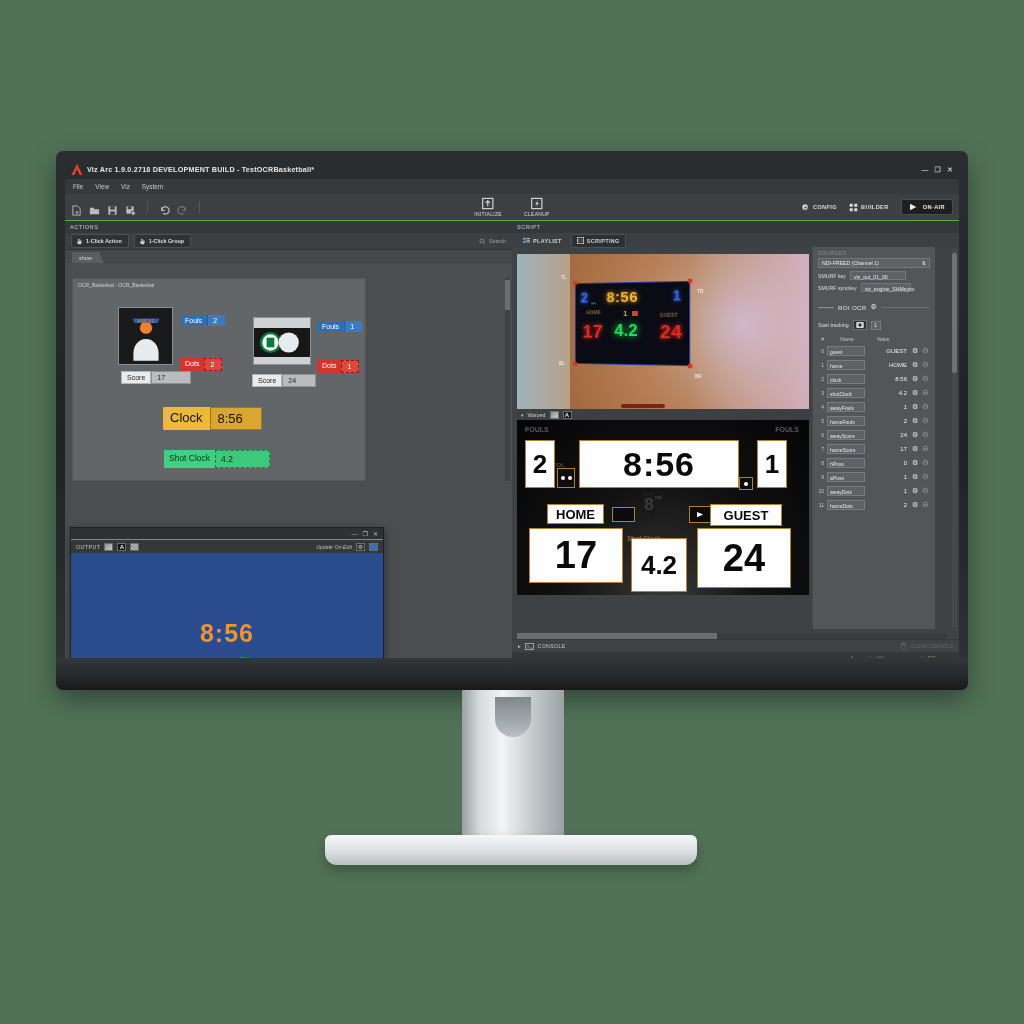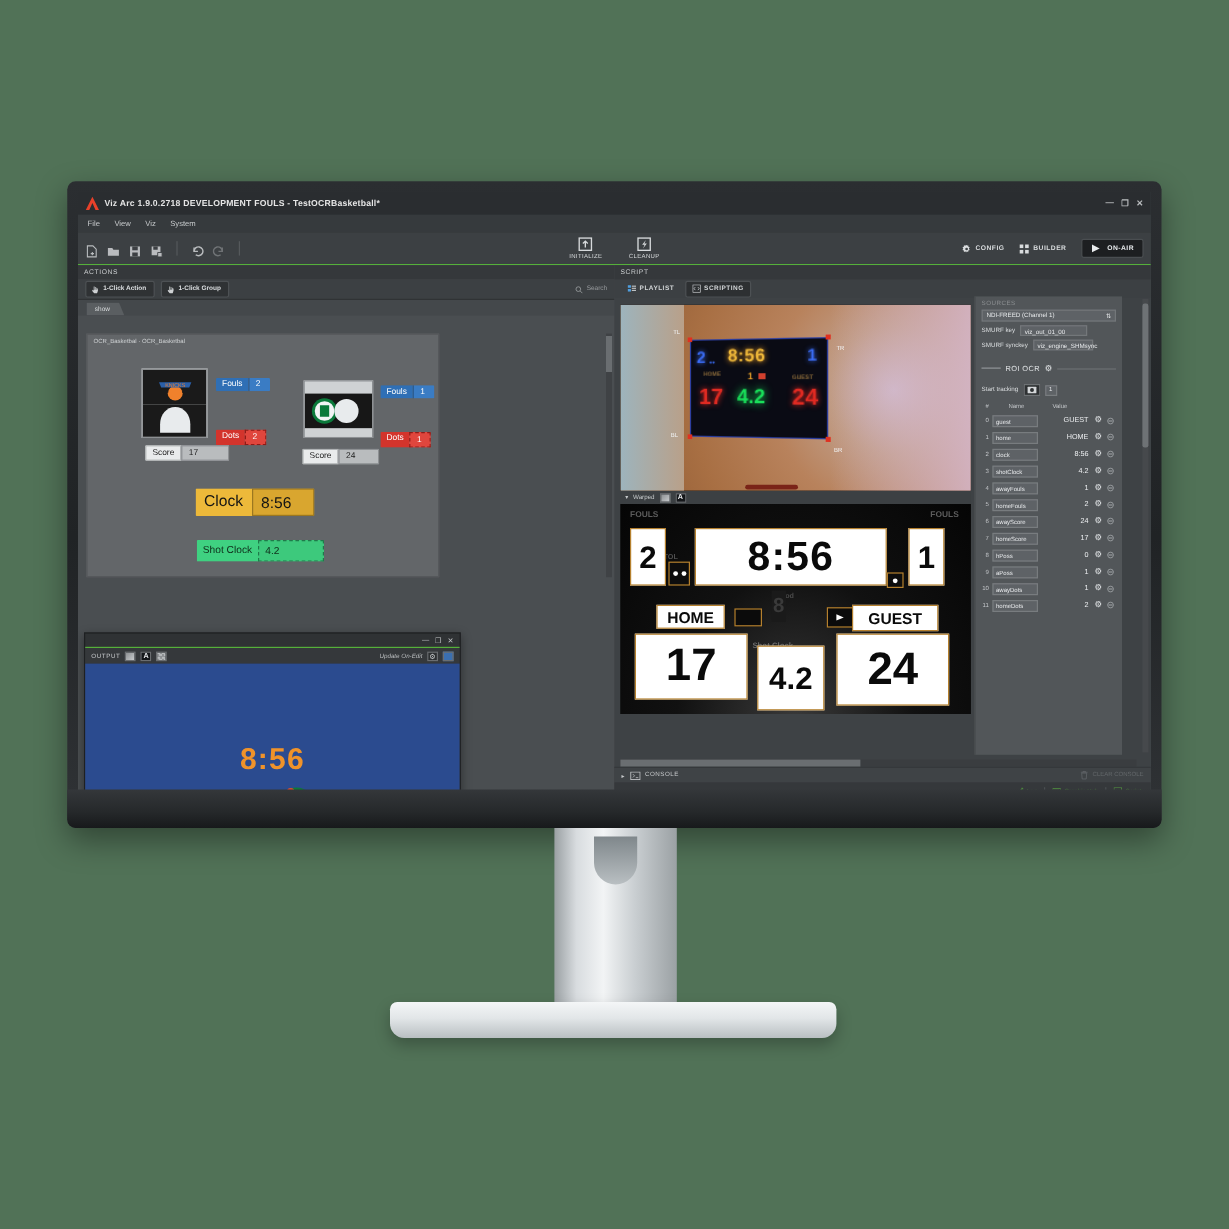--- a/index.html
+++ b/index.html
@@ -215,21 +215,21 @@
 
 <div id="monitor-bezel">
   <div id="screen">
 
     <div class="titlebar">
       <span class="logo-a">
         <svg viewBox="0 0 12 11" width="12" height="11">
           <path d="M6 0 L11.5 11 L8.6 11 L6 5.2 L3.4 11 L0.5 11 Z" fill="#e8412a"></path>
         </svg>
       </span>
-      <span>Viz Arc 1.9.0.2718 DEVELOPMENT FOULS - TestOCRBasketball*</span>
+      <span>Viz Arc 1.9.0.2718 DEVELOPMENT BUILD - TestOCRBasketball*</span>
       <span class="win-btns">
         <span>—</span>
         <span>❐</span>
         <span>✕</span>
       </span>
     </div>
 
     <div class="menubar">
       <span>File</span>
       <span>View</span>

